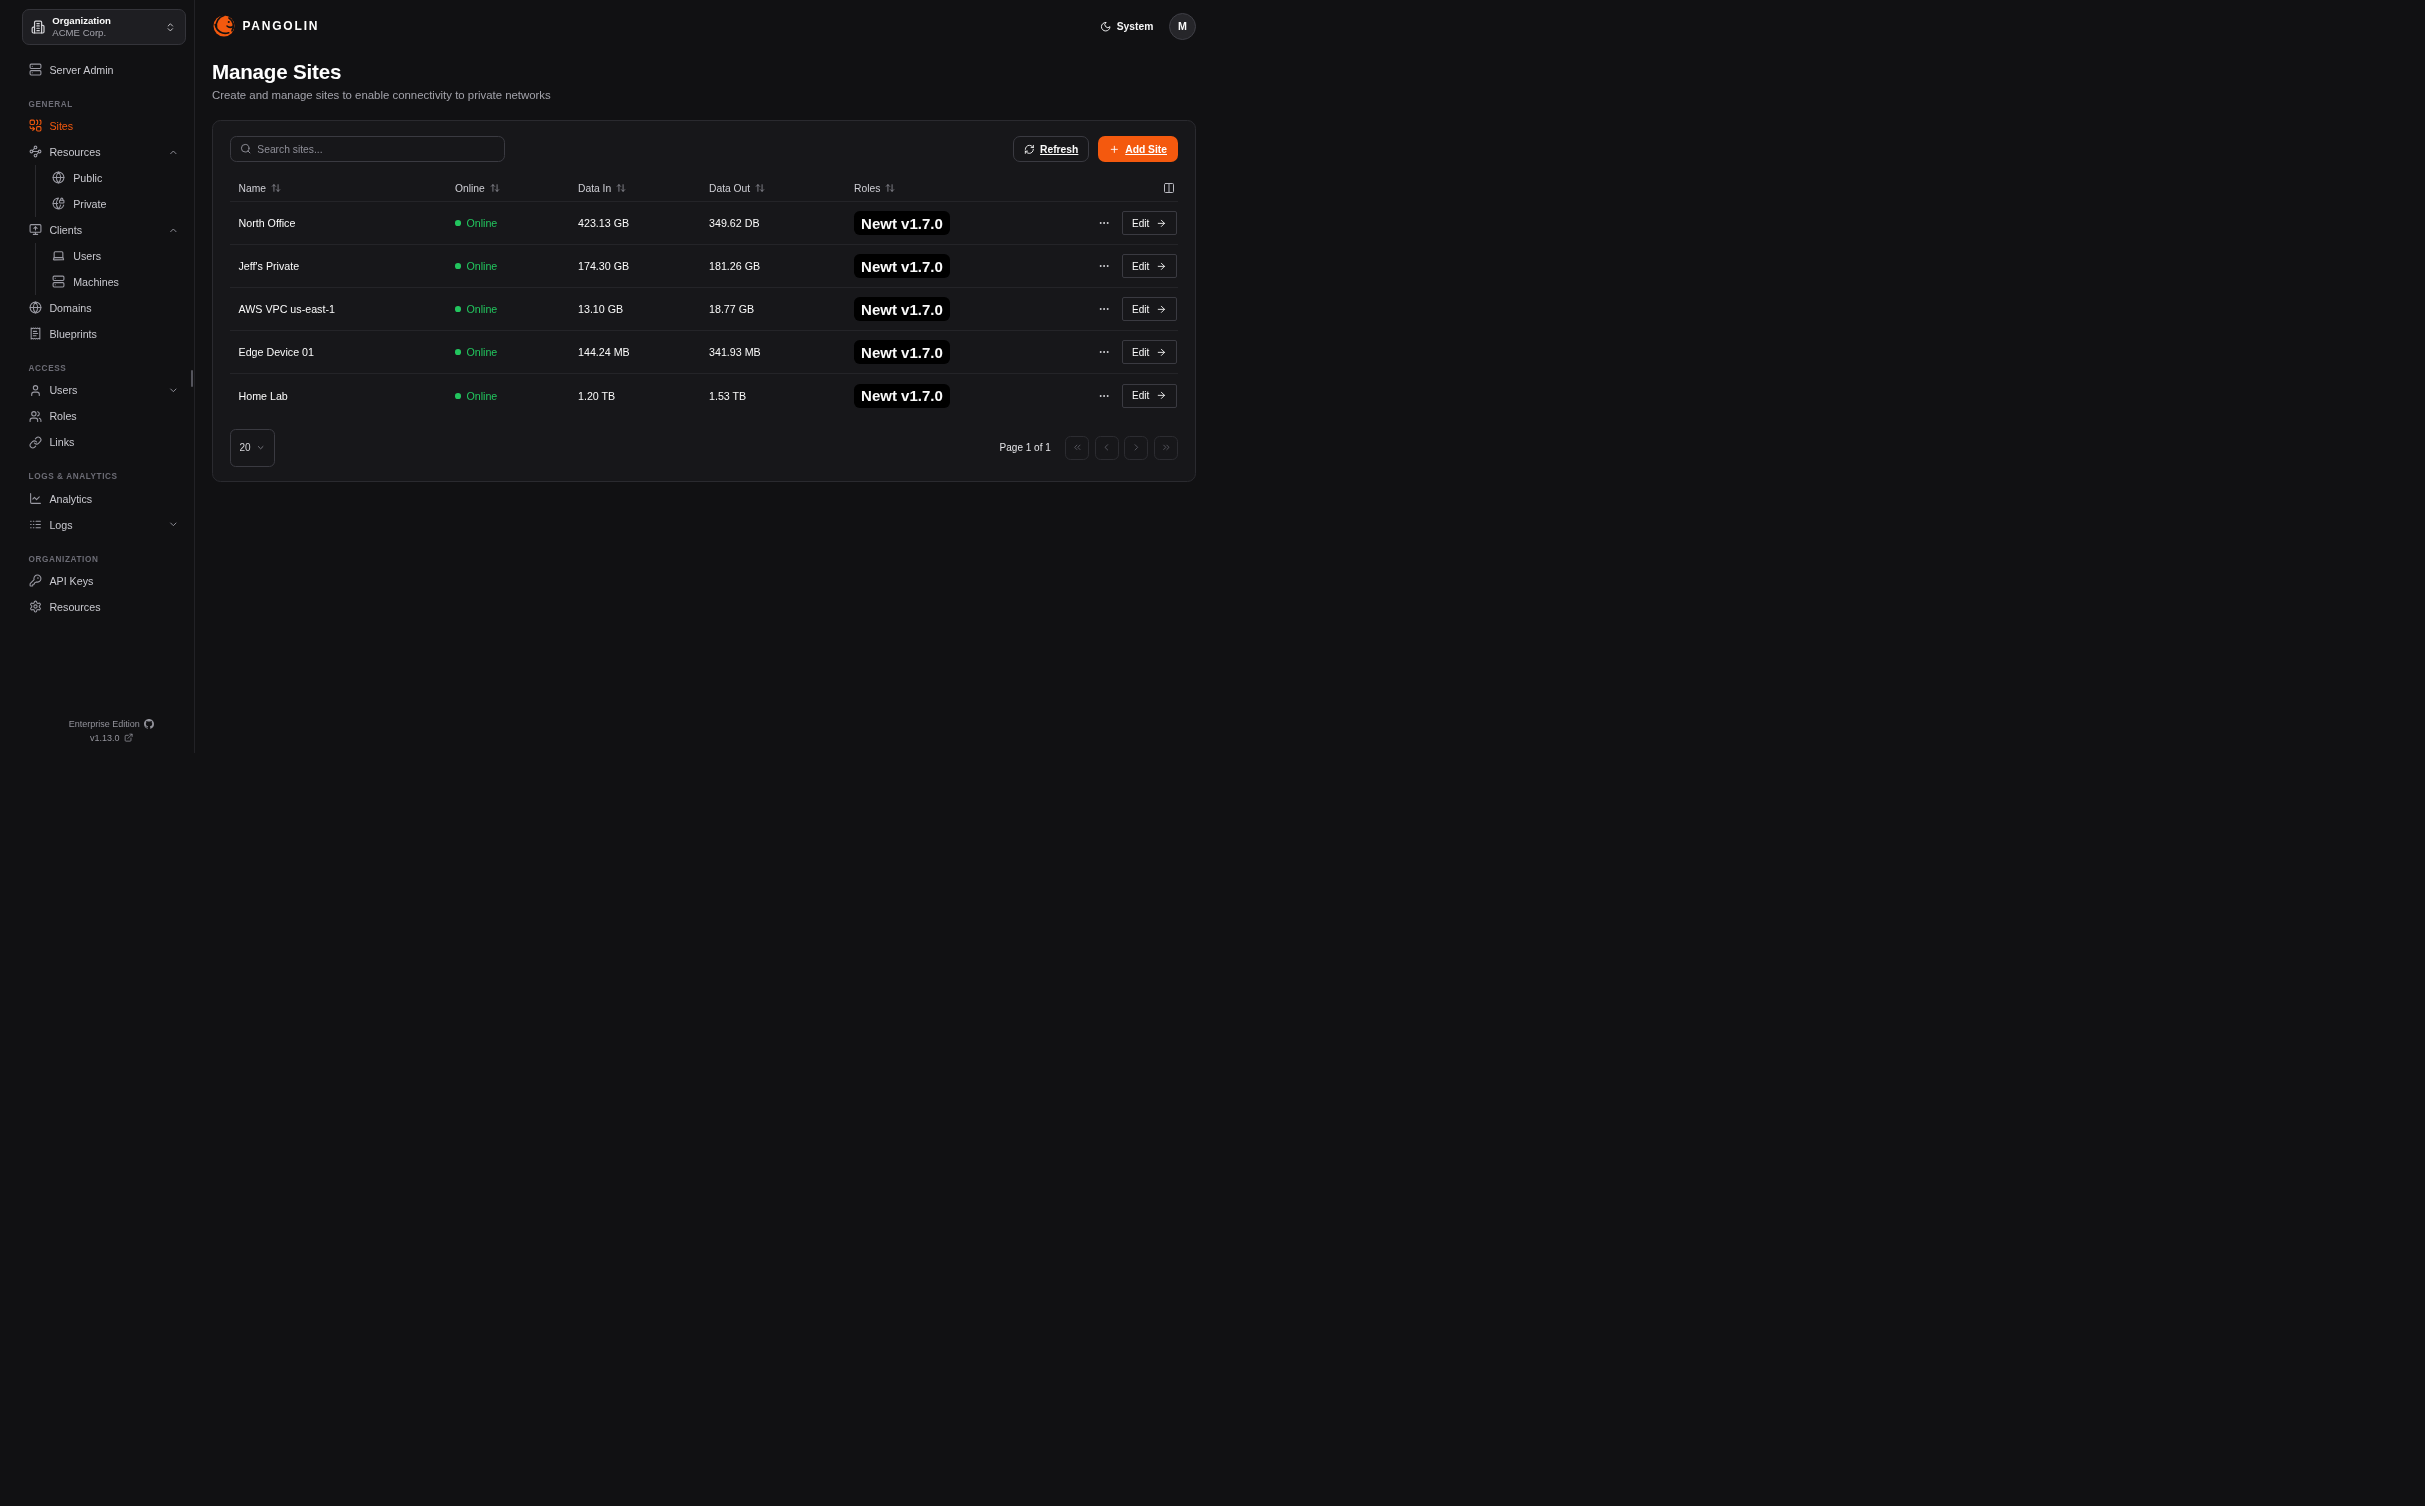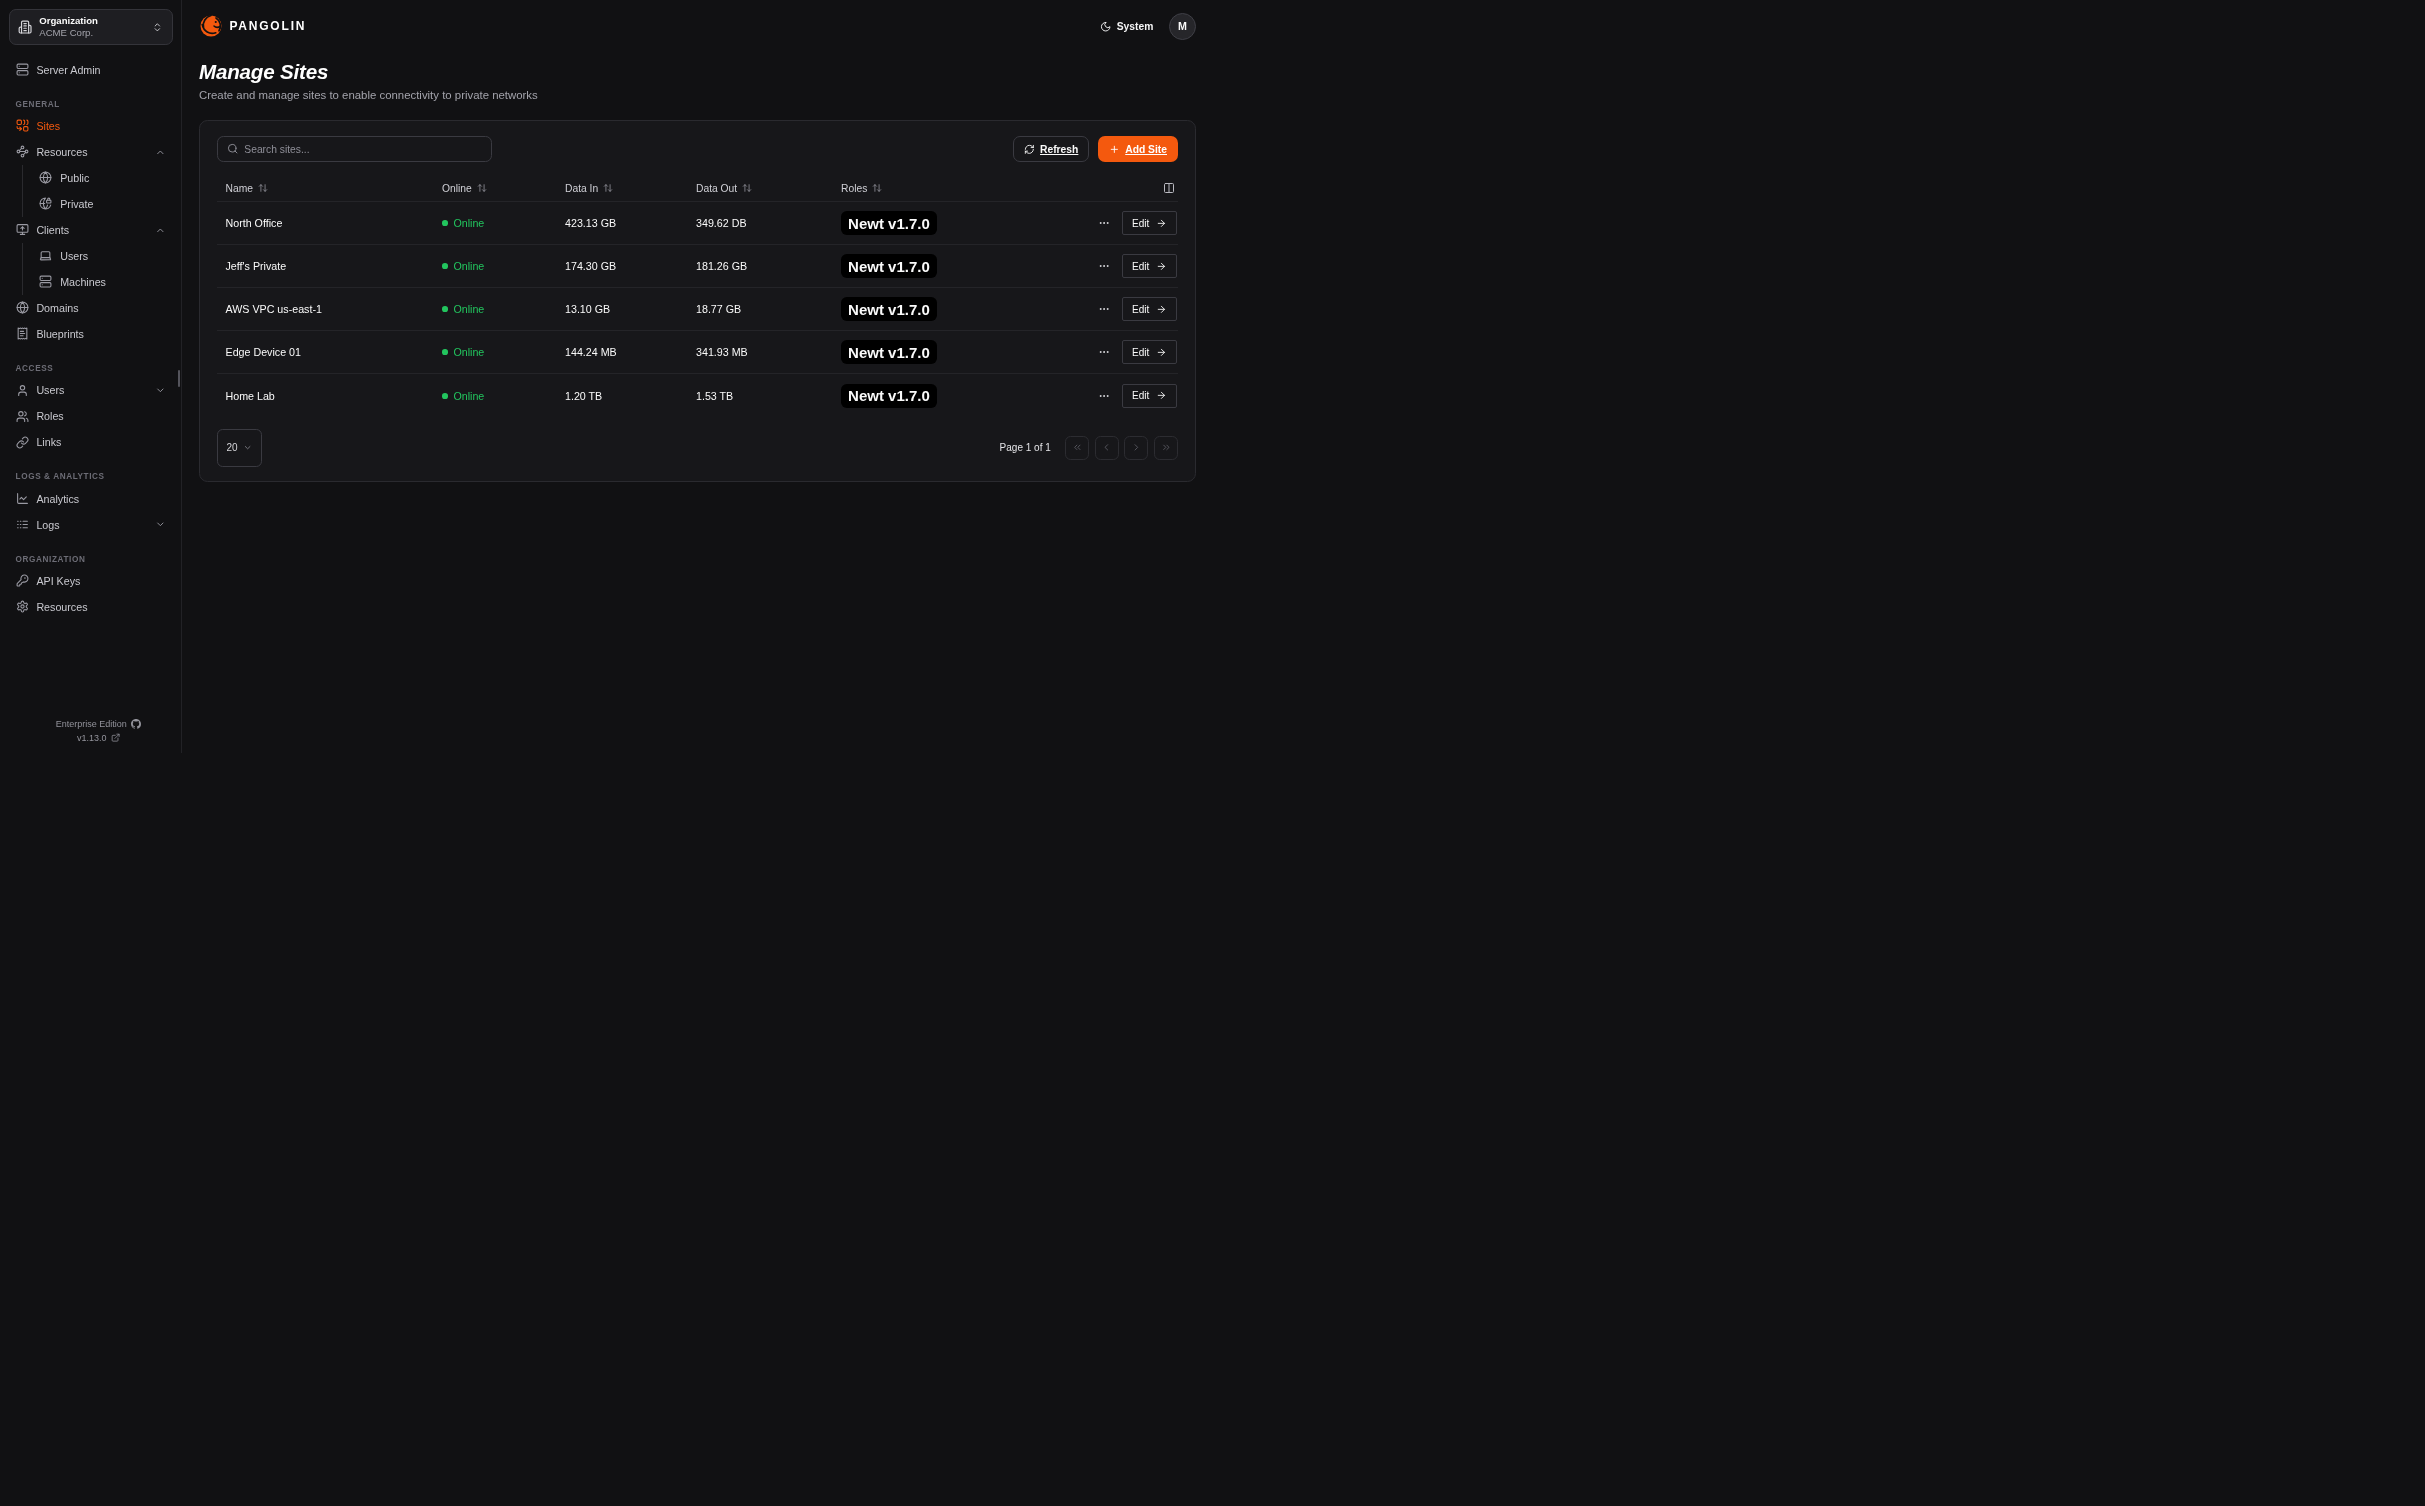--- a/index.html
+++ b/index.html
@@ -14,21 +14,21 @@
     --box-border:#34343a;
     --txt:#e8e8ea;
     --txt-dim:#a3a3ab;
     --txt-faint:#6d6d76;
     --nav:#c9c9cf;
     --icon:#9a9aa3;
   }
   *{margin:0;padding:0;box-sizing:border-box;}
   html,body{width:1213px;height:753px;overflow:hidden;}
   body{background:var(--bg);font-family:"Liberation Sans","DejaVu Sans",sans-serif;color:var(--txt);-webkit-font-smoothing:antialiased;}
-  .app{display:flex;width:100%;height:100%;}
+  .app{display:flex;width:100%;height:100%;padding-left:13px;}
 
   svg.ic{fill:none;stroke:currentColor;stroke-width:2;stroke-linecap:round;stroke-linejoin:round;flex:none;}
 
   
   .sidebar{position:relative;width:182px;height:100%;border-right:0.7px solid var(--side-border);padding:9.3px 8.5px 0;flex:none;}
   .org-switcher{display:flex;align-items:center;gap:7.1px;background:var(--box);border:0.7px solid var(--box-border);border-radius:7.1px;height:36px;padding:0 8.5px;cursor:pointer;}
   .org-switcher .org-text{flex:1;min-width:0;}
   .org-label{font-size:9.6px;font-weight:700;color:#fafafa;line-height:1.25;}
   .org-value{font-size:9.6px;color:var(--txt-dim);line-height:1.25;}
   .org-switcher .ic{color:#d4d4d8;}
@@ -55,21 +55,21 @@
   main{flex:1;height:100%;padding:0 17px;overflow:hidden;}
   .topbar{display:flex;align-items:center;justify-content:space-between;height:50px;padding-top:2.8px;}
   .brand{display:flex;align-items:center;gap:6.4px;}
   .brand-word{font-size:12px;font-weight:700;letter-spacing:1.8px;color:#fff;}
   .topbar-right{display:flex;align-items:center;gap:15.7px;}
   .theme-toggle{display:flex;align-items:center;gap:5.7px;font-size:10.3px;font-weight:600;color:#f4f4f5;cursor:pointer;}
   .theme-toggle .ic{width:11.4px;height:11.4px;}
   .avatar{width:27px;height:27px;border-radius:50%;background:#26262a;border:0.7px solid #3f3f46;display:flex;align-items:center;justify-content:center;font-size:10.7px;font-weight:700;color:#fafafa;cursor:pointer;}
 
   .page-head{margin-top:10px;}
-  .page-title{font-size:20.6px;font-weight:800;letter-spacing:-0.2px;color:#fff;font-style:italic;}
+  .page-title{font-size:20.6px;font-weight:800;letter-spacing:-0.2px;color:#fff;}
   .page-subtitle{margin-top:5px;font-size:11.4px;color:var(--txt-dim);}
 
   .card{margin-top:18.5px;background:var(--card);border:0.7px solid var(--card-border);border-radius:8.5px;padding:15.7px 17px 14.2px;}
   .toolbar{display:flex;align-items:center;justify-content:space-between;}
   .search-box{display:flex;align-items:center;gap:6.4px;width:275px;height:26px;border:0.7px solid #3a3a41;border-radius:6.4px;padding:0 8.5px;color:#8f8f98;}
   .search-box .ic{width:11.4px;height:11.4px;}
   .search-box input{flex:1;background:transparent;border:none;outline:none;font:inherit;font-size:10.3px;color:var(--txt);}
   .search-box input::placeholder{color:#8f8f98;}
   .toolbar-actions{display:flex;align-items:center;gap:8.5px;}
   .btn{display:flex;align-items:center;gap:5.7px;height:26px;padding:0 10px;border-radius:7px;font-size:10.3px;font-weight:600;cursor:pointer;border:0.7px solid transparent;background:transparent;color:#fafafa;font-family:inherit;text-decoration:underline;}

